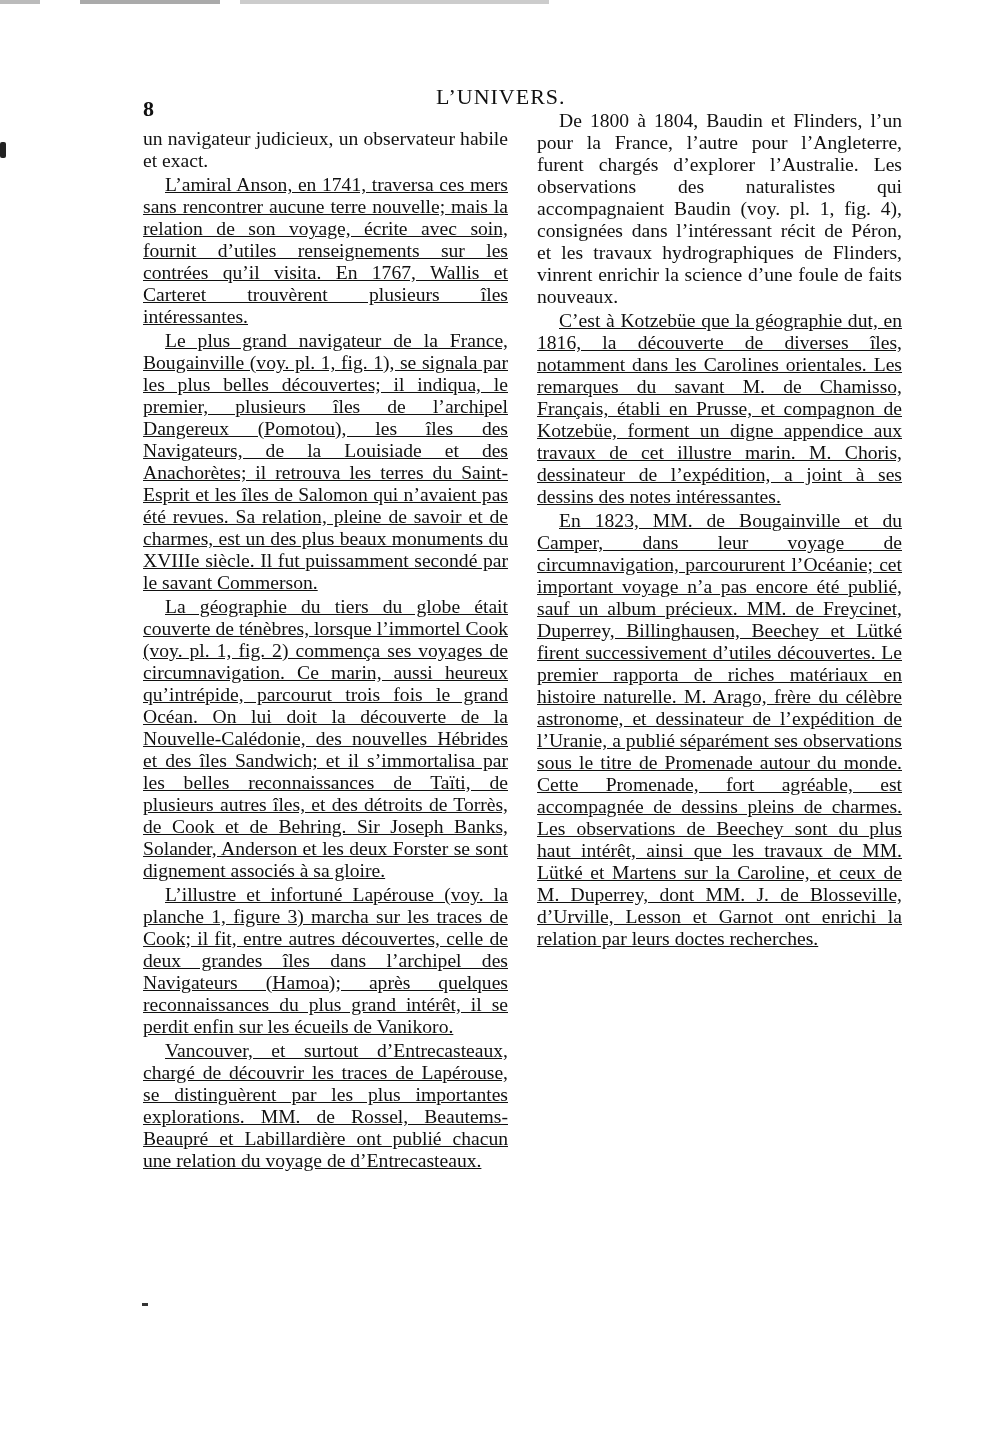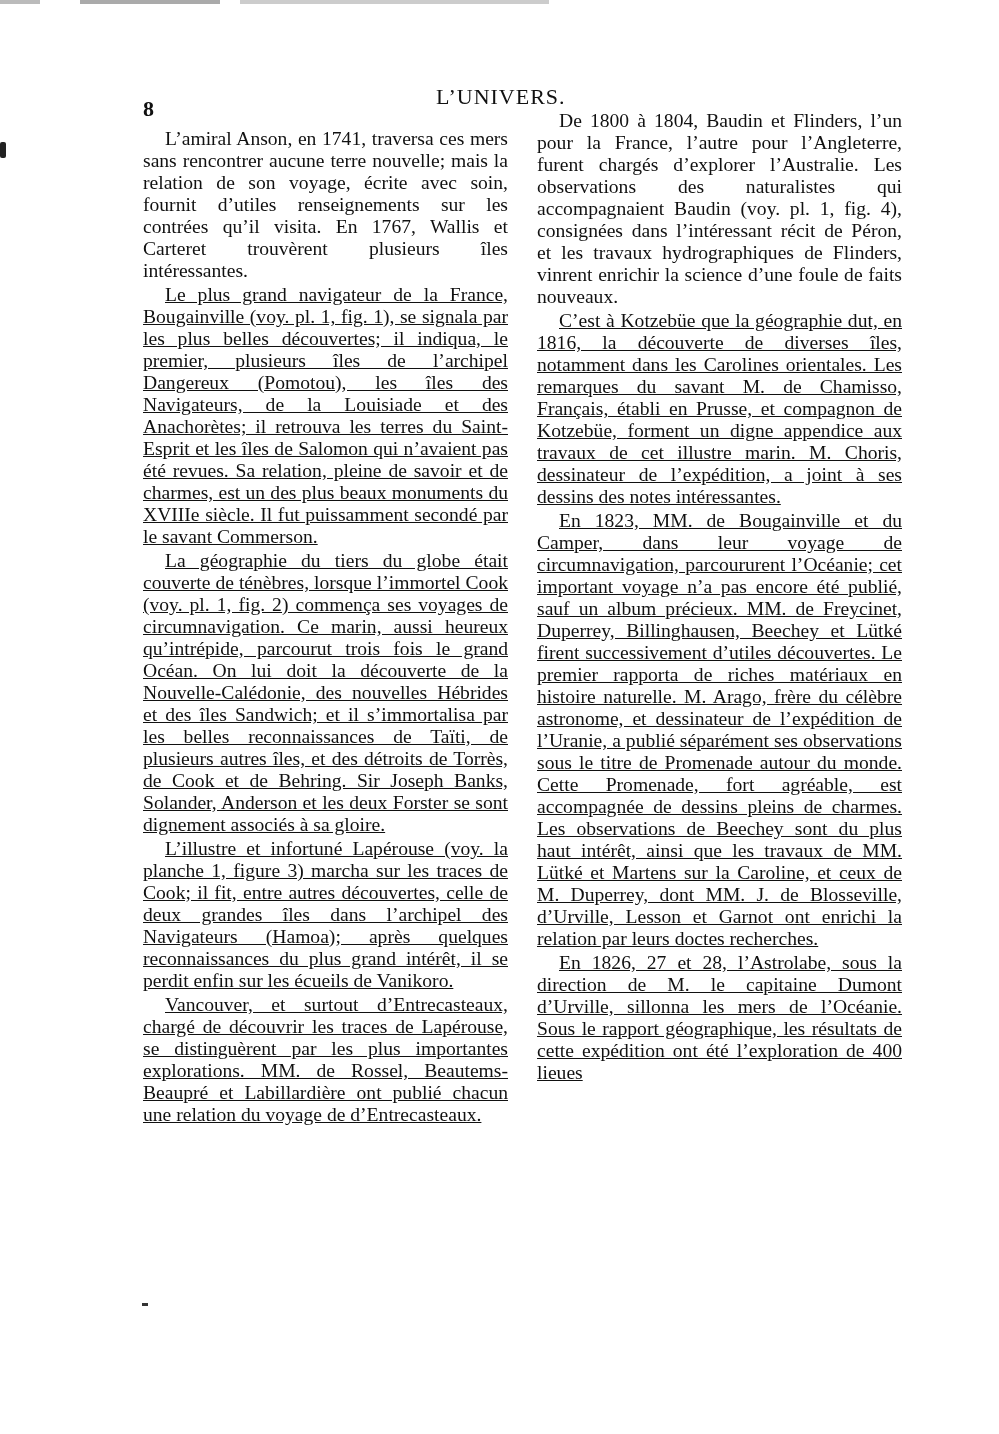--- a/index.html
+++ b/index.html
@@ -45,27 +45,27 @@
 
 <div class="scan-top"></div>
 <div class="edge-mark"></div>
 
 <div class="header">
   <span class="page-number">8</span>
   <span class="running-title">L’UNIVERS.</span>
 </div>
 
 <div class="column col-left">
+  <p class="para">un navigateur judicieux, un observateur habile et exact.</p>
   <p class="para indent">L’amiral Anson, en 1741, traversa ces mers sans rencontrer aucune terre nouvelle; mais la relation de son voyage, écrite avec soin, fournit d’utiles renseignements sur les contrées qu’il visita. En 1767, Wallis et Carteret trouvèrent plusieurs îles intéressantes.</p>
   <p class="para indent">Le plus grand navigateur de la France, Bougainville (voy. pl. 1, fig. 1), se signala par les plus belles découvertes; il indiqua, le premier, plusieurs îles de l’archipel Dangereux (Pomotou), les îles des Navigateurs, de la Louisiade et des Anachorètes; il retrouva les terres du Saint-Esprit et les îles de Salomon qui n’avaient pas été revues. Sa relation, pleine de savoir et de charmes, est un des plus beaux monuments du XVIIIe siècle. Il fut puissamment secondé par le savant Commerson.</p>
   <p class="para indent">La géographie du tiers du globe était couverte de ténèbres, lorsque l’immortel Cook (voy. pl. 1, fig. 2) commença ses voyages de circumnavigation. Ce marin, aussi heureux qu’intrépide, parcourut trois fois le grand Océan. On lui doit la découverte de la Nouvelle-Calédonie, des nouvelles Hébrides et des îles Sandwich; et il s’immortalisa par les belles reconnaissances de Taïti, de plusieurs autres îles, et des détroits de Torrès, de Cook et de Behring. Sir Joseph Banks, Solander, Anderson et les deux Forster se sont dignement associés à sa gloire.</p>
   <p class="para indent">L’illustre et infortuné Lapérouse (voy. la planche 1, figure 3) marcha sur les traces de Cook; il fit, entre autres découvertes, celle de deux grandes îles dans l’archipel des Navigateurs (Hamoa); après quelques reconnaissances du plus grand intérêt, il se perdit enfin sur les écueils de Vanikoro.</p>
   <p class="para indent">Vancouver, et surtout d’Entrecasteaux, chargé de découvrir les traces de Lapérouse, se distinguèrent par les plus importantes explorations. MM. de Rossel, Beautems-Beaupré et Labillardière ont publié chacun une relation du voyage de d’Entrecasteaux.</p>
 </div>
 
 <div class="column col-right">
   <p class="para indent">De 1800 à 1804, Baudin et Flinders, l’un pour la France, l’autre pour l’Angleterre, furent chargés d’explorer l’Australie. Les observations des naturalistes qui accompagnaient Baudin (voy. pl. 1, fig. 4), consignées dans l’intéressant récit de Péron, et les travaux hydrographiques de Flinders, vinrent enrichir la science d’une foule de faits nouveaux.</p>
   <p class="para indent">C’est à Kotzebüe que la géographie dut, en 1816, la découverte de diverses îles, notamment dans les Carolines orientales. Les remarques du savant M. de Chamisso, Français, établi en Prusse, et compagnon de Kotzebüe, forment un digne appendice aux travaux de cet illustre marin. M. Choris, dessinateur de l’expédition, a joint à ses dessins des notes intéressantes.</p>
   <p class="para indent">En 1823, MM. de Bougainville et du Camper, dans leur voyage de circumnavigation, parcoururent l’Océanie; cet important voyage n’a pas encore été publié, sauf un album précieux. MM. de Freycinet, Duperrey, Billinghausen, Beechey et Lütké firent successivement d’utiles découvertes. Le premier rapporta de riches matériaux en histoire naturelle. M. Arago, frère du célèbre astronome, et dessinateur de l’expédition de l’Uranie, a publié séparément ses observations sous le titre de Promenade autour du monde. Cette Promenade, fort agréable, est accompagnée de dessins pleins de charmes. Les observations de Beechey sont du plus haut intérêt, ainsi que les travaux de MM. Lütké et Martens sur la Caroline, et ceux de M. Duperrey, dont MM. J. de Blosseville, d’Urville, Lesson et Garnot ont enrichi la relation par leurs doctes recherches.</p>
-  <p class="para indent">En 1826, 27 et 28, l’Astrolabe, sous la direction de M. le capitaine Dumont d’Urville, sillonna les mers de l’Océanie. Sous le rapport géographique, les résultats de cette expédition ont été l’exploration de 400 lieues</p>
 </div>
 
 <div class="footer-dot"></div>
 
 </body></html>

